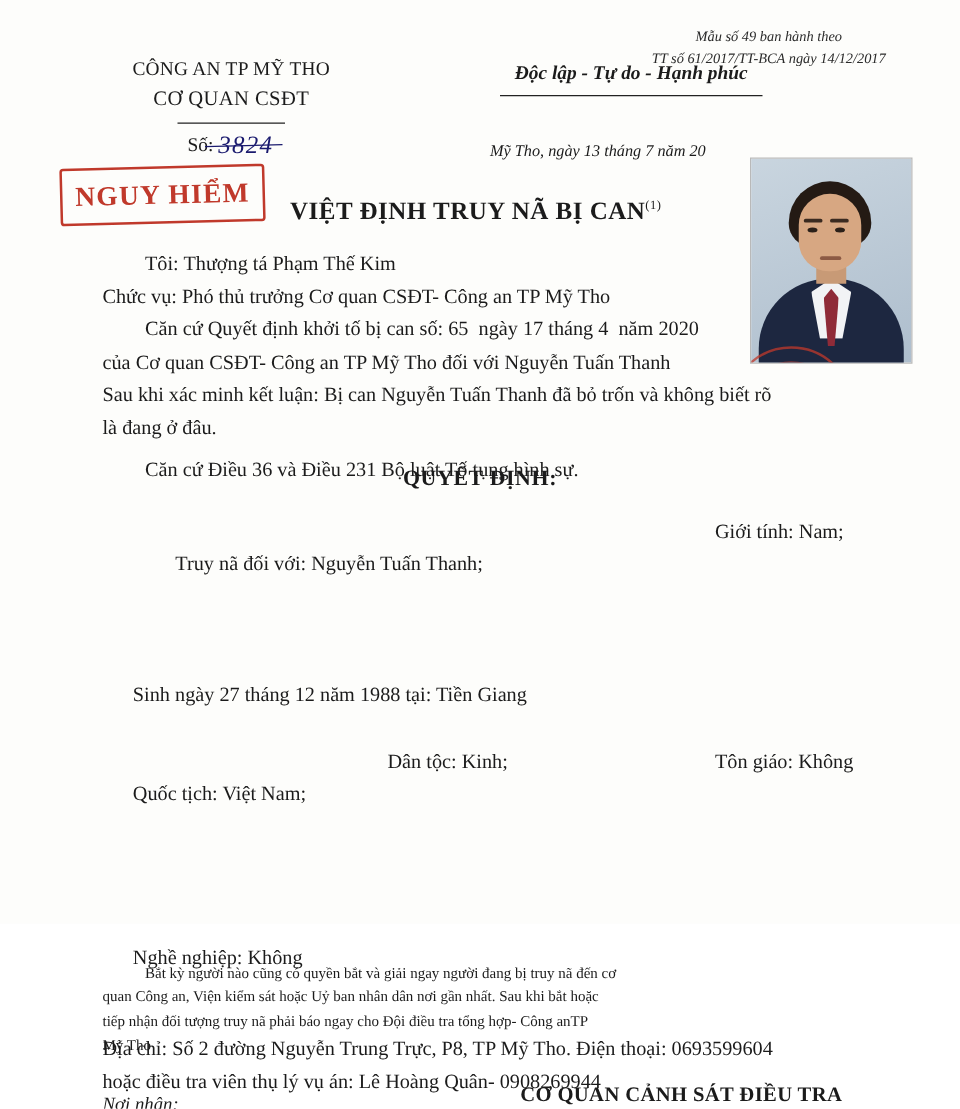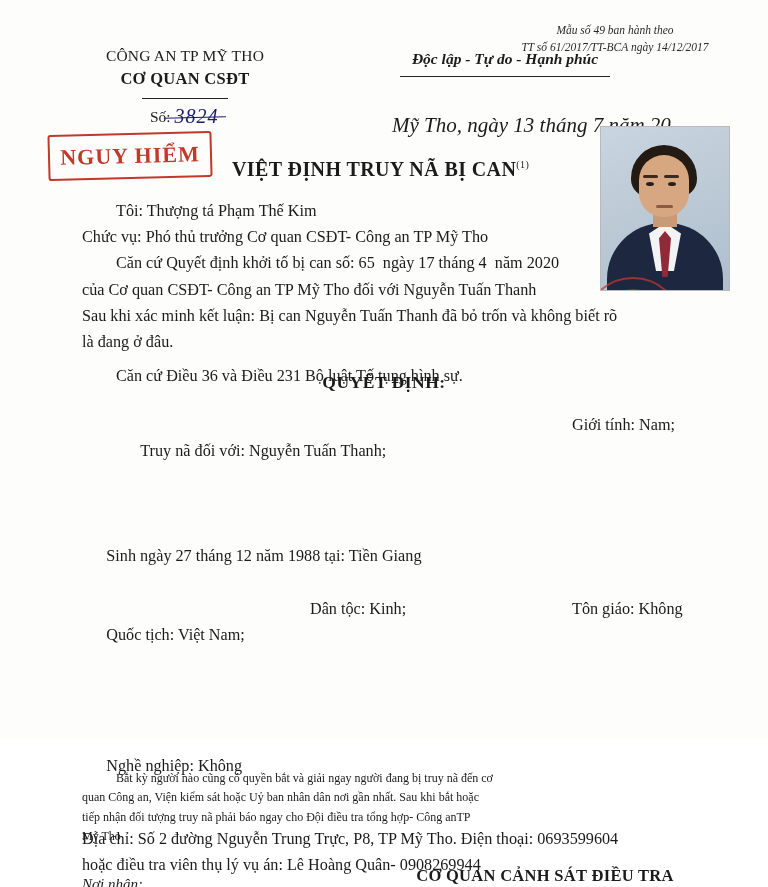--- a/index.html
+++ b/index.html
@@ -41,21 +41,21 @@
     width: 250px;
     text-align: center;
     line-height: 1.5;
   }
   .header-left .l1 {
     font-size: 15.5px;
     letter-spacing: .2px;
   }
   .header-left .l2 {
     font-size: 16.5px;
-    font-weight: bold;
+    font-weight: normal;
     letter-spacing: .3px;
   }
   .header-left .rule {
     width: 86px;
     height: 1.4px;
     background: #222;
     margin: 6px auto 0 auto;
   }
   .header-right {
     position: absolute;
@@ -103,21 +103,21 @@
     width: 62px;
     border-bottom: 1.3px solid #1a1a6e;
     transform: translateY(-4px) rotate(-1.5deg);
     margin-left: -58px;
   }
 
   .date-line {
     position: absolute;
     top: 113px;
     left: 392px;
-    font-size: 21px;
+    font-size: 13px;
     font-style: italic;
   }
 
   
   .stamp {
     position: absolute;
     top: 133px;
     left: 48px;
     width: 164px;
     height: 46px;

